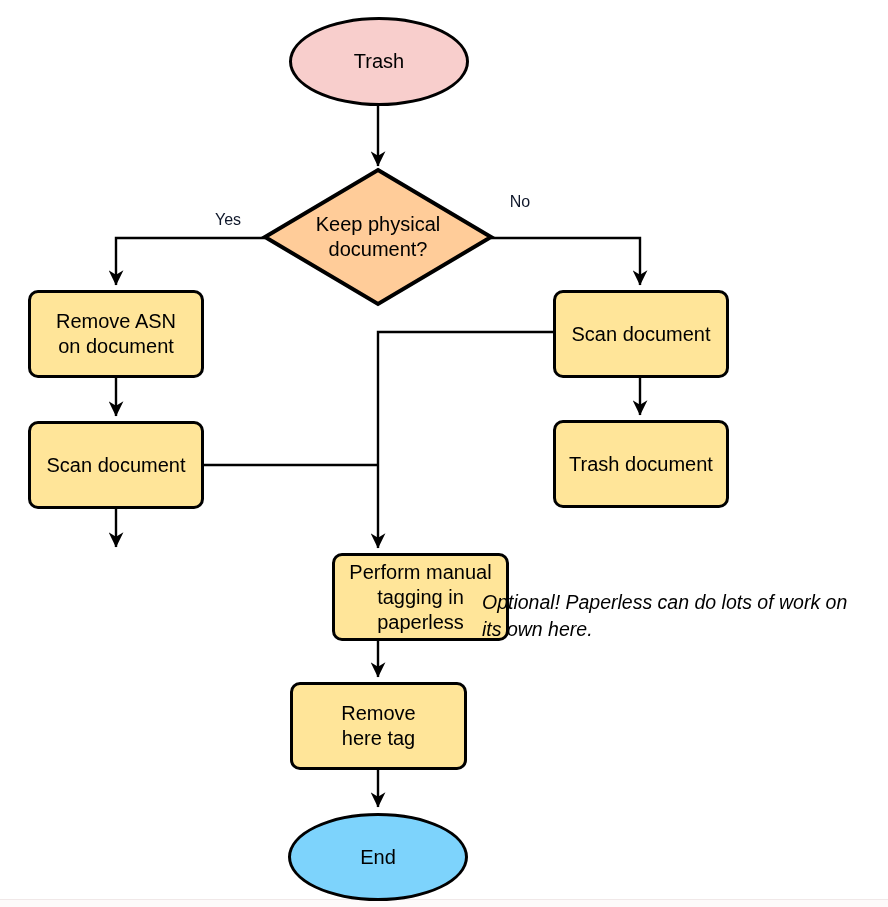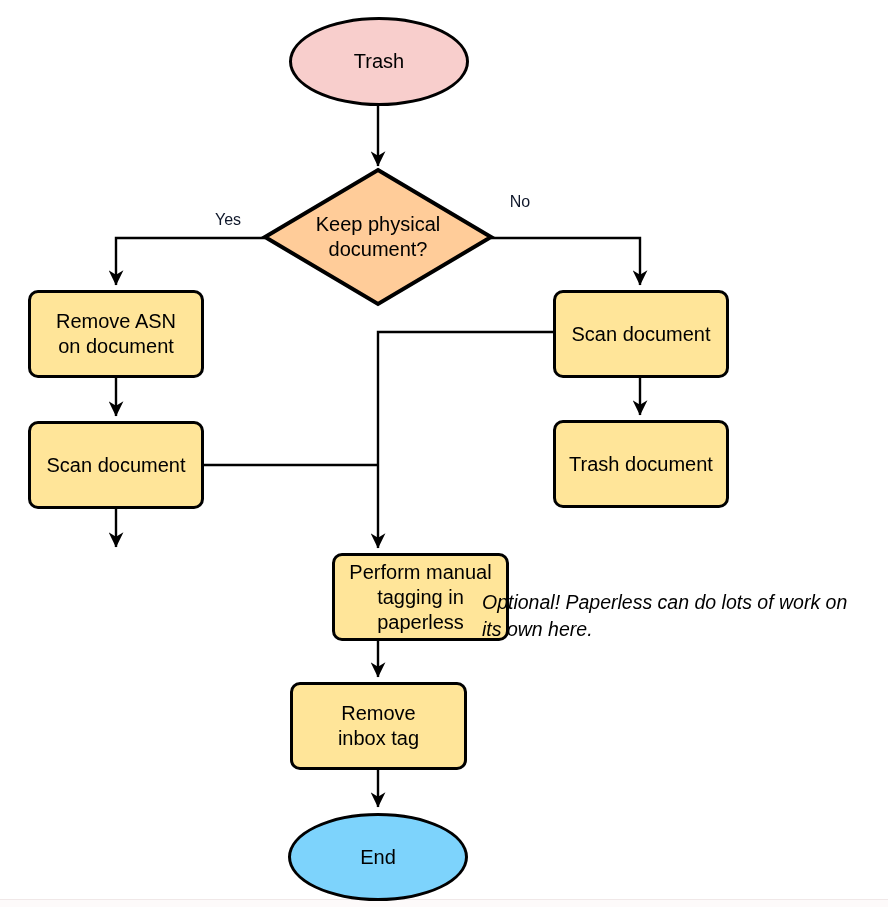--- a/index.html
+++ b/index.html
@@ -148,21 +148,21 @@
     <span class="node-label">Perform manual
 tagging in
 paperless</span>
   </div>
 
   <div class="annotation" style="left:482px; top:589px; width:410px;">Optional! Paperless can do lots of work on
 its own here.</div>
 
   <div class="node process" style="left: 290px; top: 682px; width: 177px; height: 88px; background-color: rgb(255, 229, 153);">
     <span class="node-label">Remove
-inbox tag</span>
+here tag</span>
   </div>
 
   <div class="node terminator" style="left: 288px; top: 813px; width: 180px; height: 88px; background-color: #7dd3fc;">
     <span class="node-label">End</span>
   </div>
 
   <div class="footer-line" style="top: 899px; height: 1px; background-color: rgb(240, 232, 232);"></div>
   <div class="footer-line" style="top: 900px; height: 7px; background-color: rgb(253, 250, 250);"></div>
 
 </div>

